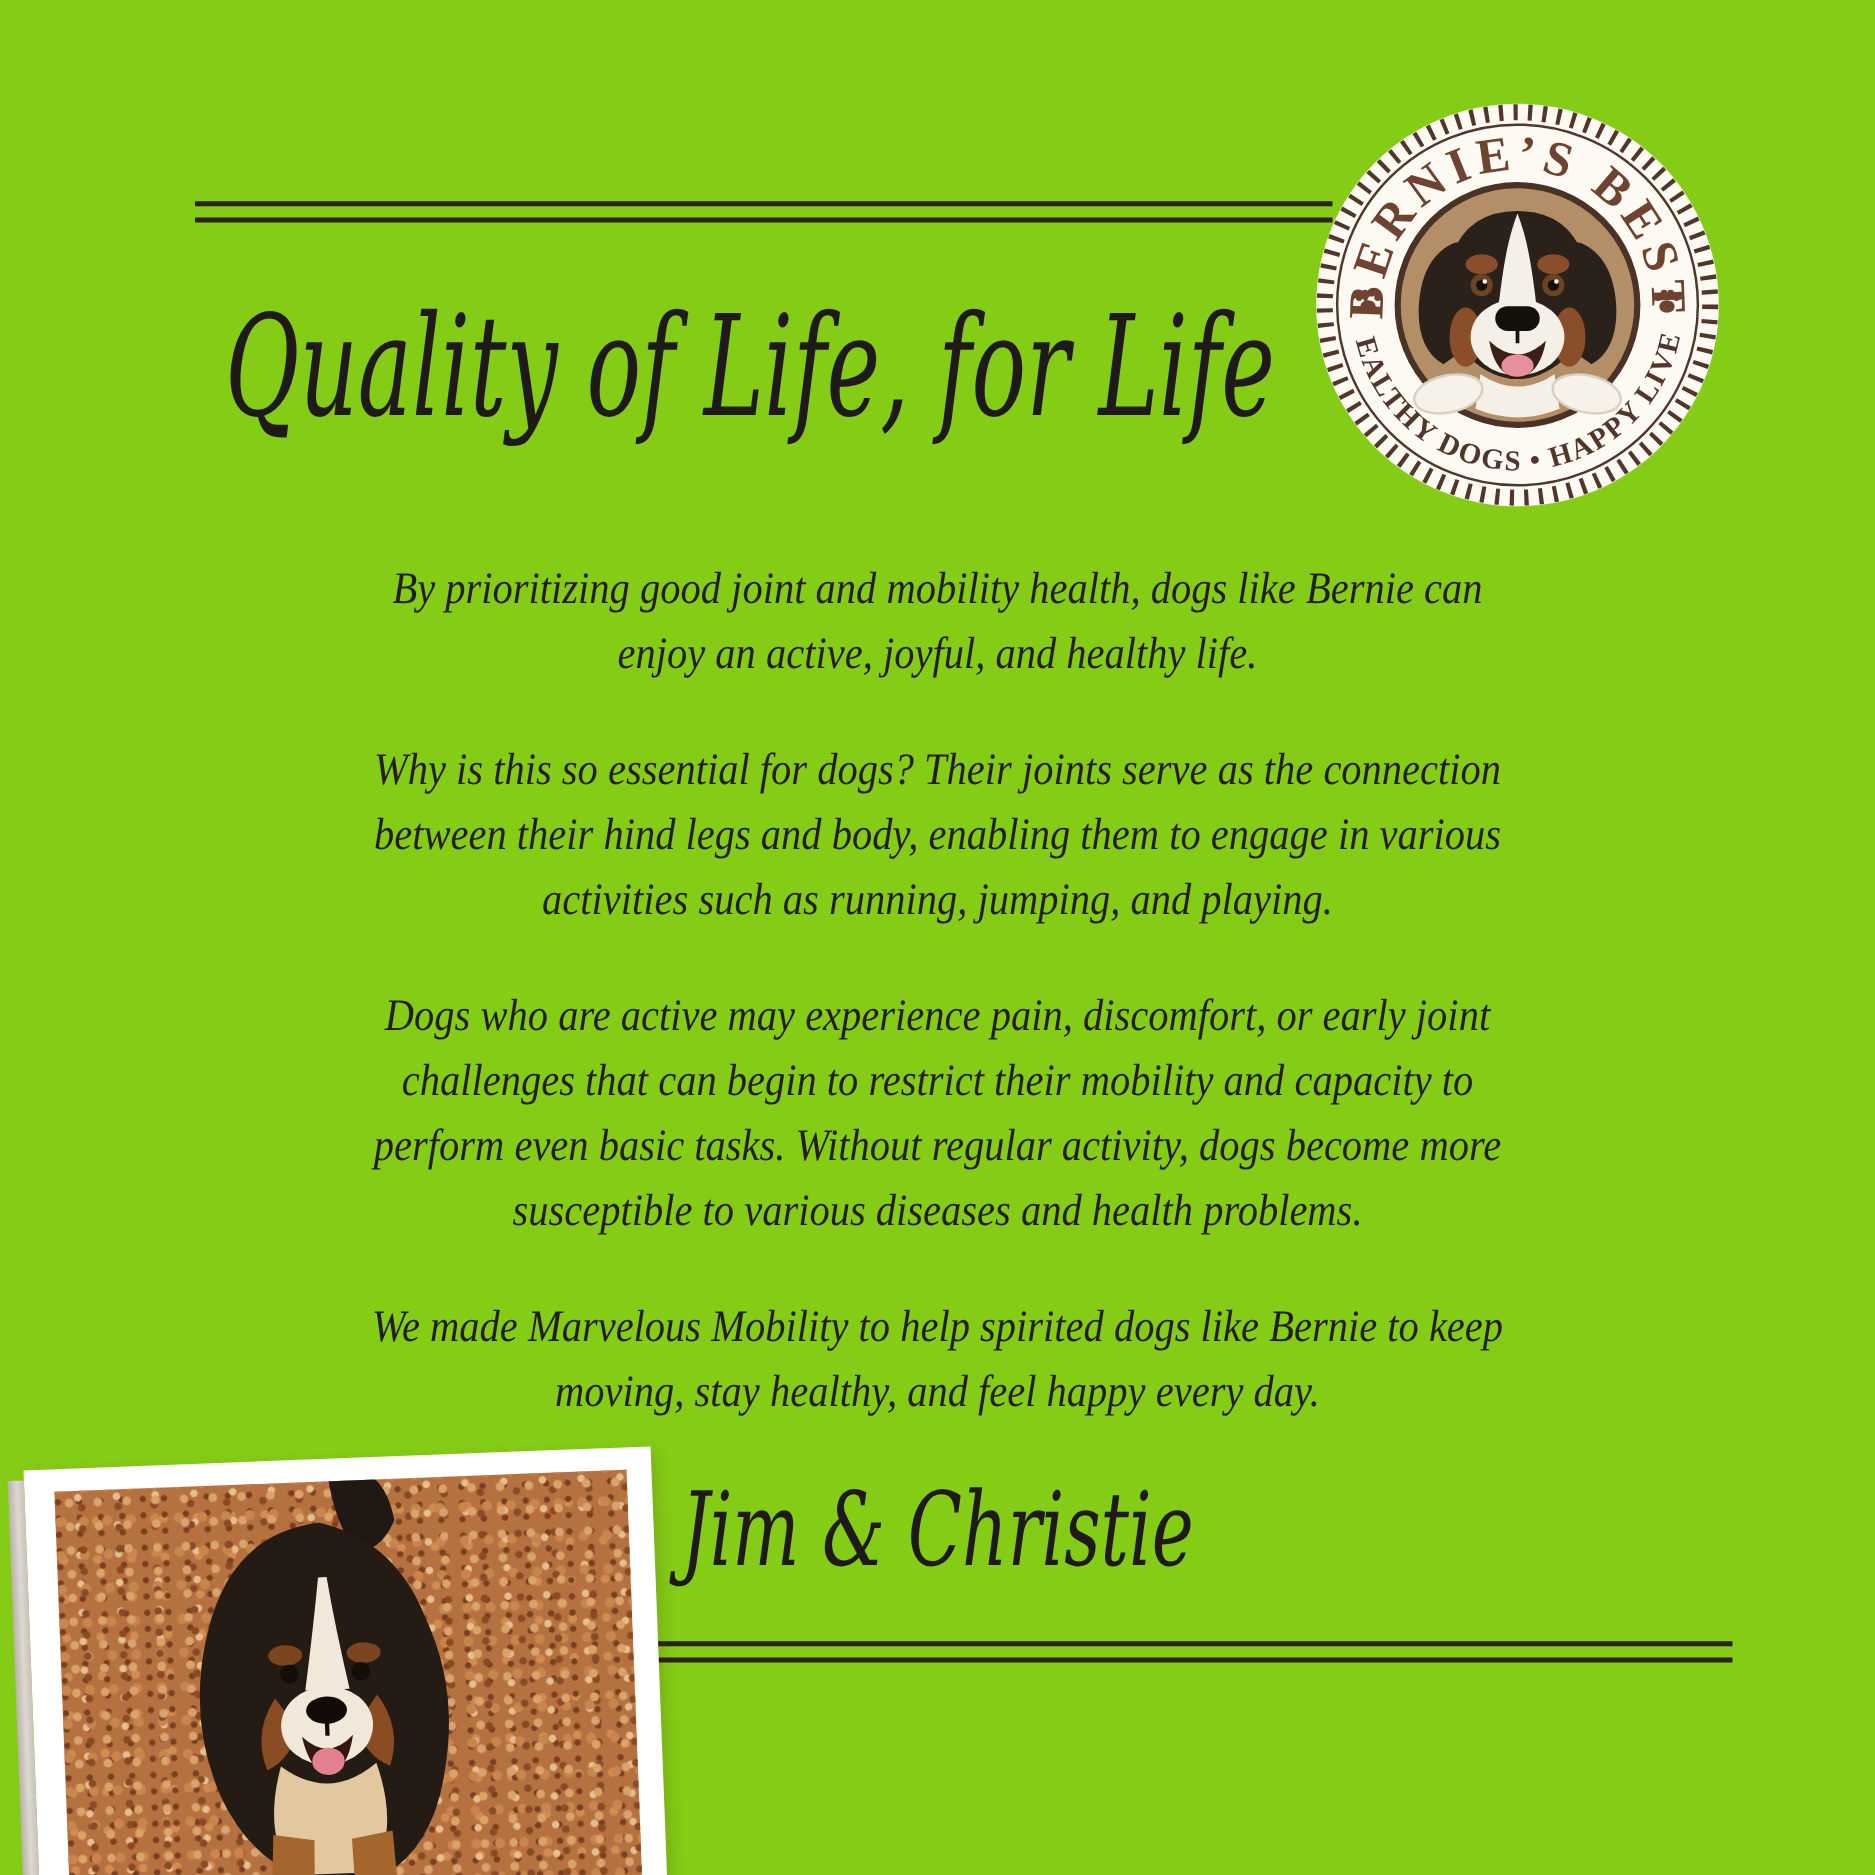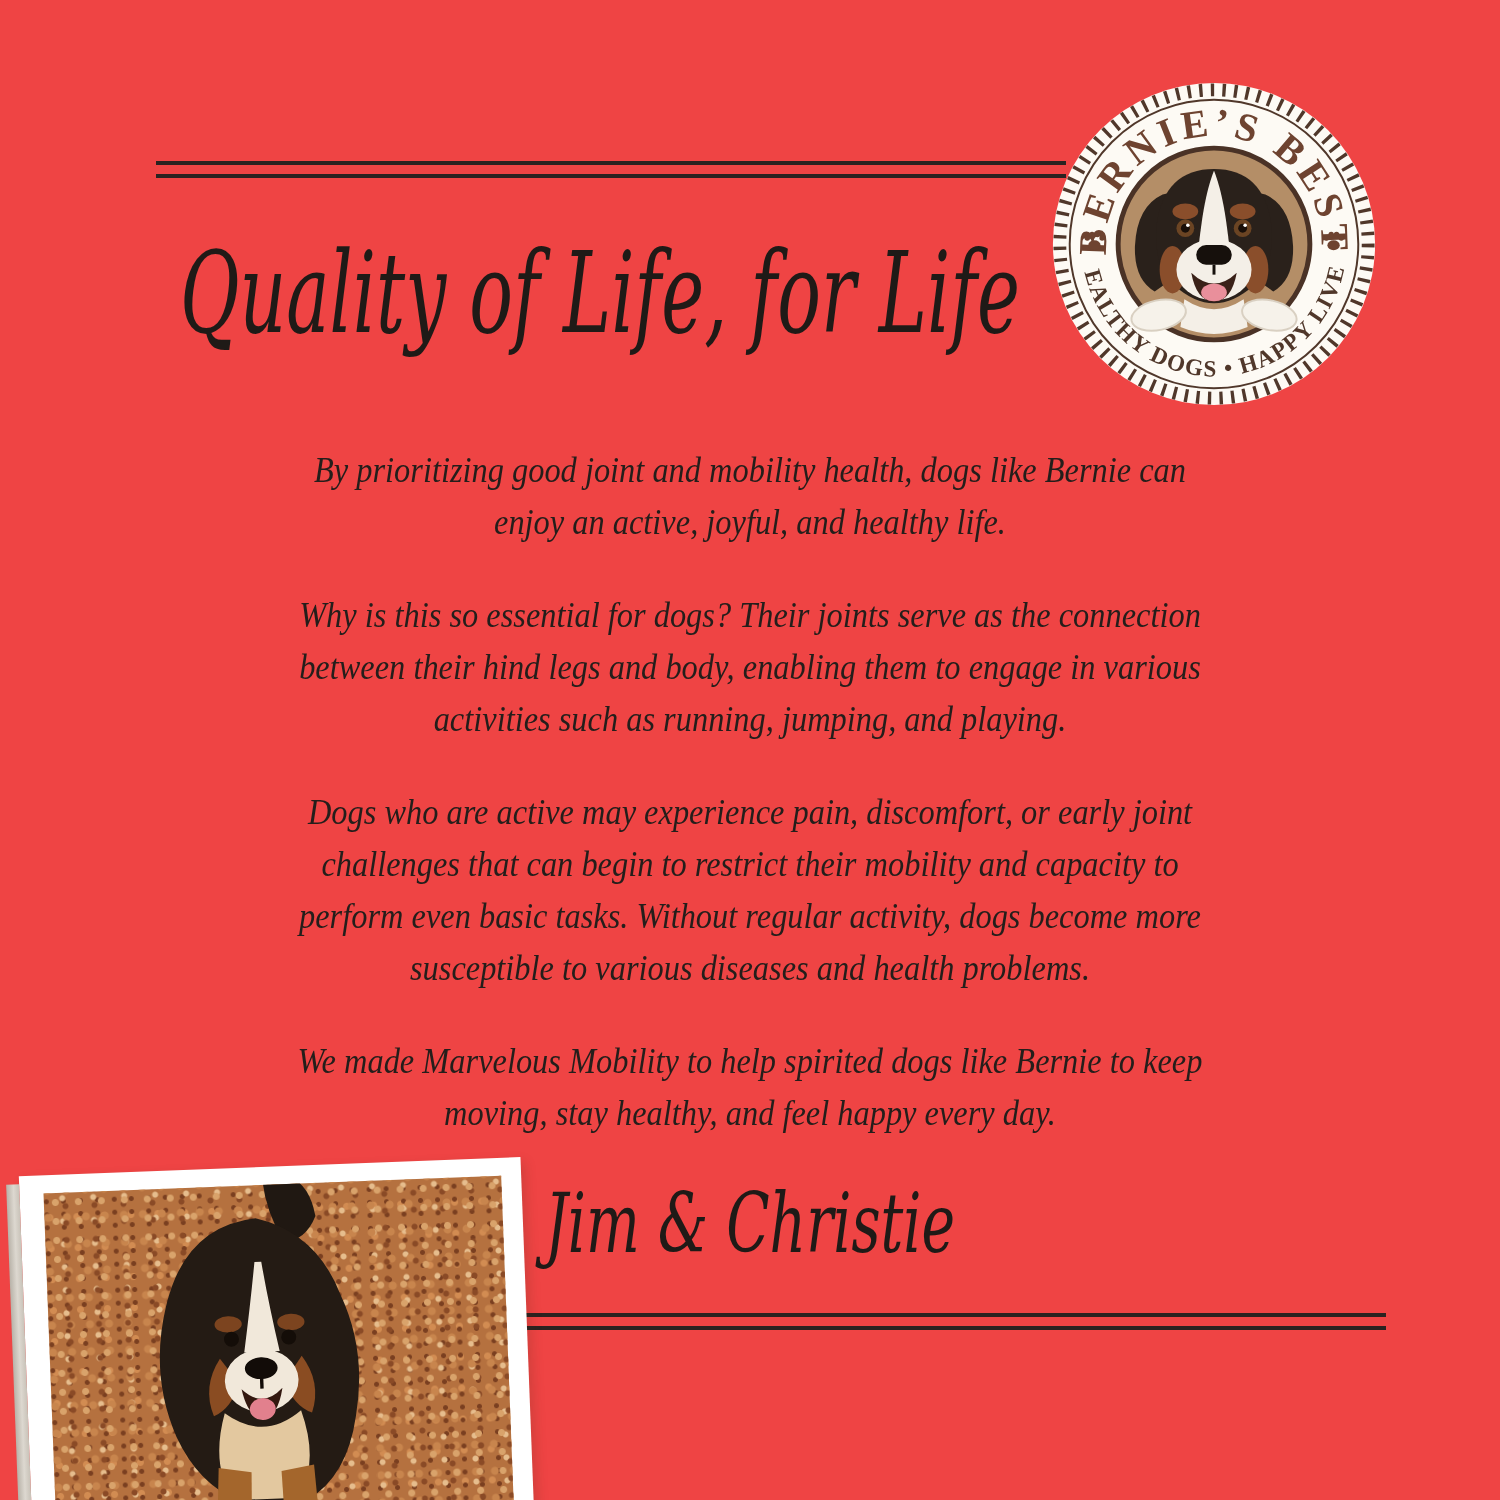--- a/index.html
+++ b/index.html
@@ -1,18 +1,18 @@
 <!DOCTYPE html>
 <html><head>
 <meta charset="utf-8">
 <style>
   html,body{margin:0;padding:0;background:#fbecdd;}
   .canvas{
     position:relative;width:1500px;height:1500px;overflow:hidden;
-    background:#ef4444;
+    background:#84cc16;
     font-family:"Liberation Serif", serif;
   }
   
   .rule{
     position:absolute;height:9px;
     border-top:4px solid #2b2220;border-bottom:4px solid #2b2220;
   }
   .rule-top{left:156px;top:161px;width:910px;}
   .rule-bottom{left:508px;top:1313px;width:878px;}
 

